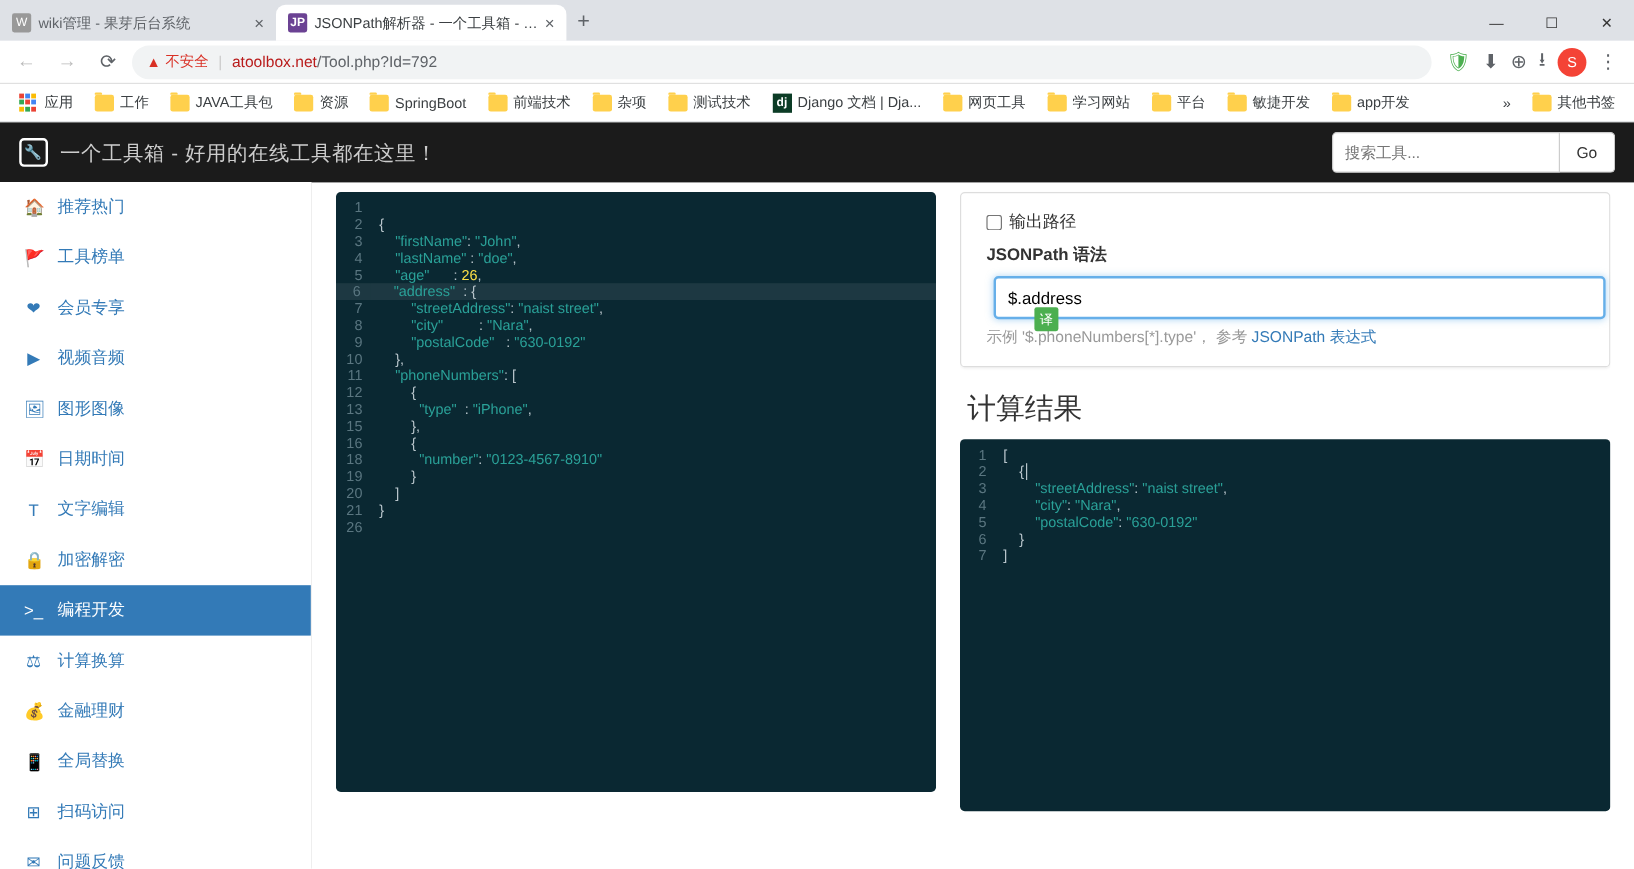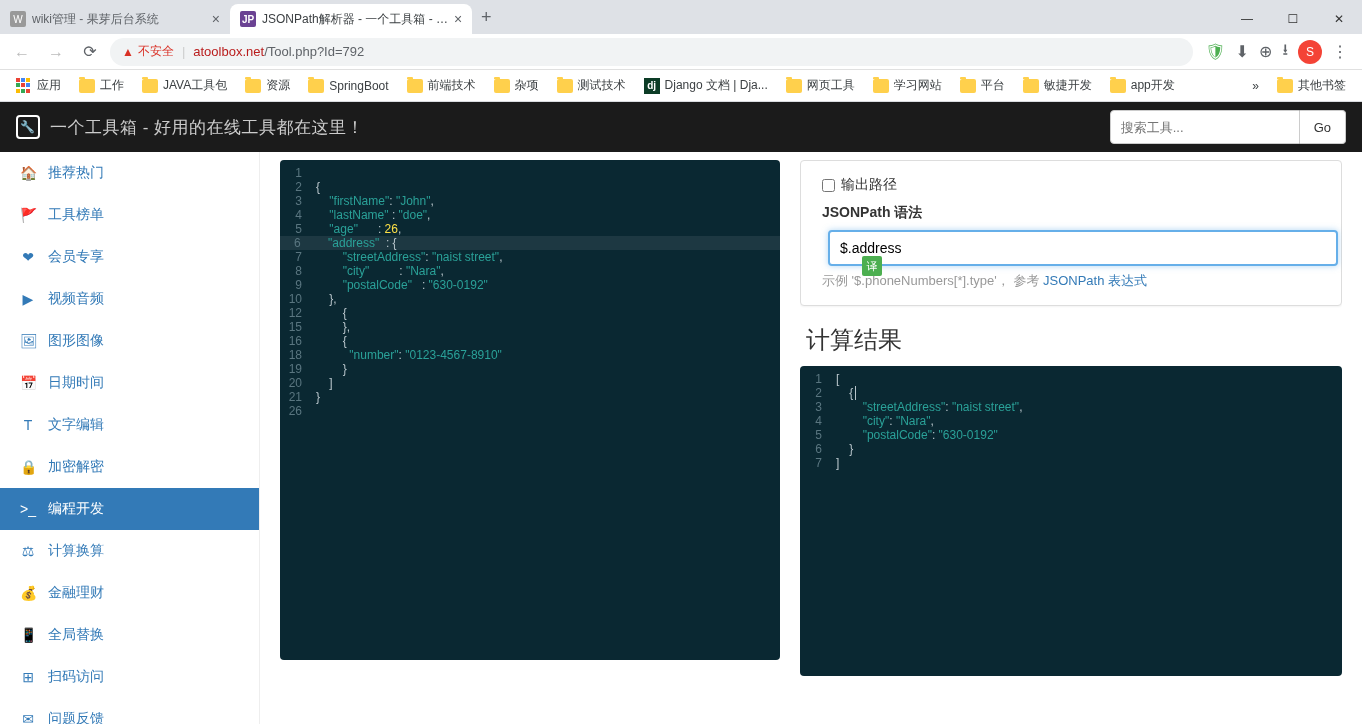--- a/index.html
+++ b/index.html
@@ -275,21 +275,23 @@
           <div class="line"><span class="ln">1</span><span class="txt"></span></div>
           <div class="line"><span class="ln">2</span><span class="txt">{</span></div>
           <div class="line"><span class="ln">3</span><span class="txt">    <span class="key">"firstName"</span>: <span class="str">"John"</span>,</span></div>
           <div class="line"><span class="ln">4</span><span class="txt">    <span class="key">"lastName"</span> : <span class="str">"doe"</span>,</span></div>
           <div class="line"><span class="ln">5</span><span class="txt">    <span class="key">"age"</span>      : <span class="num">26</span>,</span></div>
           <div class="line"><span class="ln hl">6</span><span class="txt hl">    <span class="key">"address"</span>  : {</span></div>
           <div class="line"><span class="ln">7</span><span class="txt">        <span class="key">"streetAddress"</span>: <span class="str">"naist street"</span>,</span></div>
           <div class="line"><span class="ln">8</span><span class="txt">        <span class="key">"city"</span>         : <span class="str">"Nara"</span>,</span></div>
           <div class="line"><span class="ln">9</span><span class="txt">        <span class="key">"postalCode"</span>   : <span class="str">"630-0192"</span></span></div>
           <div class="line"><span class="ln">10</span><span class="txt">    },</span></div>
+          <div class="line"><span class="ln">11</span><span class="txt">    <span class="key">"phoneNumbers"</span>: [</span></div>
           <div class="line"><span class="ln">12</span><span class="txt">        {</span></div>
+          <div class="line"><span class="ln">13</span><span class="txt">          <span class="key">"type"</span>  : <span class="str">"iPhone"</span>,</span></div>
           <div class="line"><span class="ln">15</span><span class="txt">        },</span></div>
           <div class="line"><span class="ln">16</span><span class="txt">        {</span></div>
           <div class="line"><span class="ln">18</span><span class="txt">          <span class="key">"number"</span>: <span class="str">"0123-4567-8910"</span></span></div>
           <div class="line"><span class="ln">19</span><span class="txt">        }</span></div>
           <div class="line"><span class="ln">20</span><span class="txt">    ]</span></div>
           <div class="line"><span class="ln">21</span><span class="txt">}</span></div>
           <div class="line"><span class="ln">26</span><span class="txt"></span></div>
         </div>
     </div>
     <div class="right-panel">

